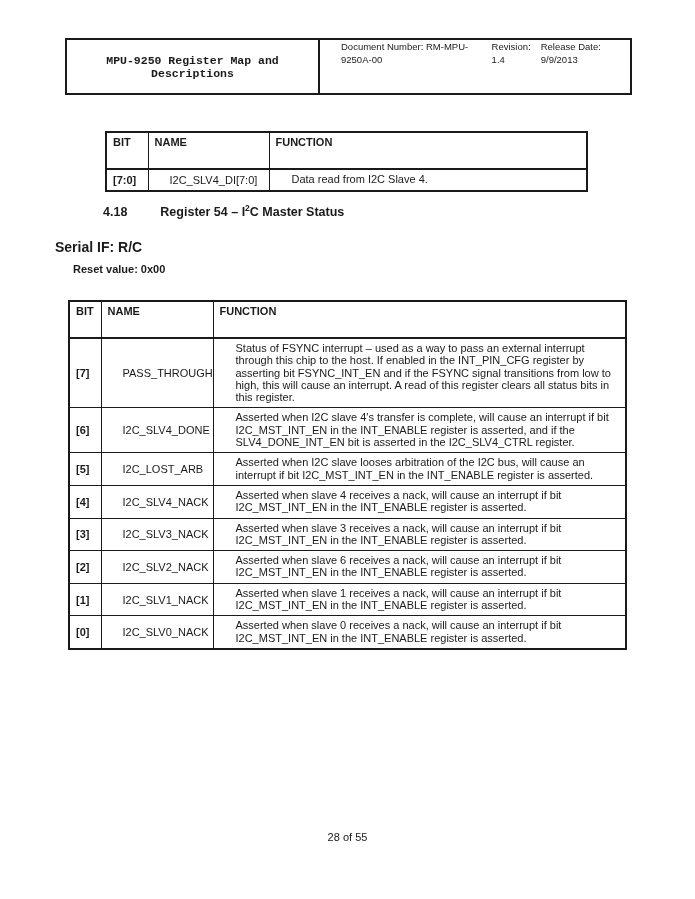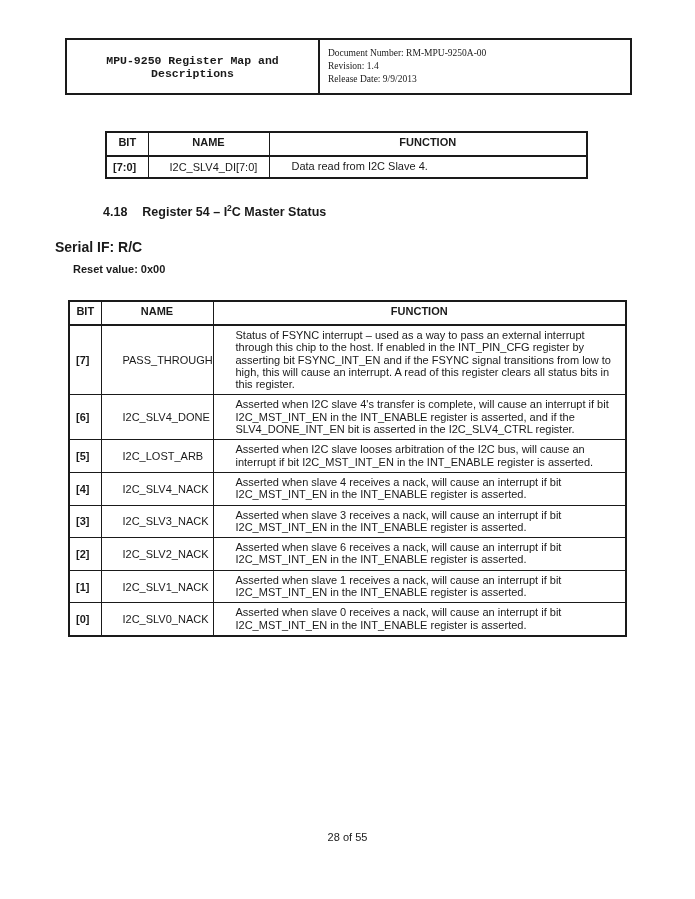--- a/index.html
+++ b/index.html
@@ -23,49 +23,49 @@
     display: flex;
     align-items: stretch;
   }
   .header-cell { display: flex; align-items: center; }
   .logo-cell { width: 128px; justify-content: center; border-right: 2px solid #1a1a1a; }
   .logo-text { font-size: 25px; font-weight: bold; font-style: italic; letter-spacing: -1px; }
   .logo-inven { color: #1d3c6d; }
   .logo-sense { color: #c3282d; }
   .title-cell { width: 253px; justify-content: center; border-right: 2px solid #1a1a1a; }
   .doc-title { font-size: 11.5px; font-weight: bold; text-align: center; font-family: Liberation Mono, monospace; }
-  .docinfo-cell { flex: 1; flex-direction: column; align-items: flex-start; justify-content: center; padding-left: 8px; font-family: Liberation Serif, serif; }
+  .docinfo-cell { flex: 1; flex-direction: row; align-items: flex-start; justify-content: center; padding-left: 21px; }
   .docinfo-line { font-size: 9.5px; line-height: 13px; }
 
   
   table { border-collapse: collapse; table-layout: fixed; }
   .reg-table { border: 2px solid #1a1a1a; }
   .reg-table th, .reg-table td { border: 1px solid #1a1a1a; font-size: 11px; }
   .reg-table thead th {
-    text-align: center; font-weight: bold;
-    padding: 3px 6px 7px 6px;
+    text-align: left; font-weight: bold;
+    padding: 3px 6px 20px 6px;
     border-bottom: 2px solid #1a1a1a;
   }
   .reg-table td.bit   { font-weight: bold; vertical-align: middle; padding: 2px 2px 2px 6px; }
   .reg-table td.name  { vertical-align: middle; padding: 2px 2px 2px 21px; }
   .reg-table td.func  { vertical-align: middle; padding: 3px 5px 4px 22px; line-height: 12.3px; }
 
   .table1 { position: absolute; left: 105px; top: 131px; width: 483px; }
   .table1 thead th { height: 19px; }
   .table1 td { height: 22px; }
 
   .table2 { position: absolute; left: 68px; top: 300px; width: 559px; }
   .table2 thead th { height: 18px; }
 
   
   .section-heading {
     position: absolute; left: 103px; top: 203px;
     font-size: 12.5px; font-weight: bold;
   }
-  .section-num { display: inline-block; margin-right: 15px; }
+  .section-num { display: inline-block; margin-right: 33px; }
   .section-heading sup { font-size: 8.5px; vertical-align: super; }
 
   .serial-if   { position: absolute; left: 55px; top: 239px; font-size: 14px; font-weight: bold; }
   .reset-value { position: absolute; left: 73px; top: 263px; font-size: 11px; font-weight: bold; }
 
   .footer {
     position: absolute; left: 0; top: 831px;
     width: 100%; text-align: center; font-size: 11px;
   }
 </style>

